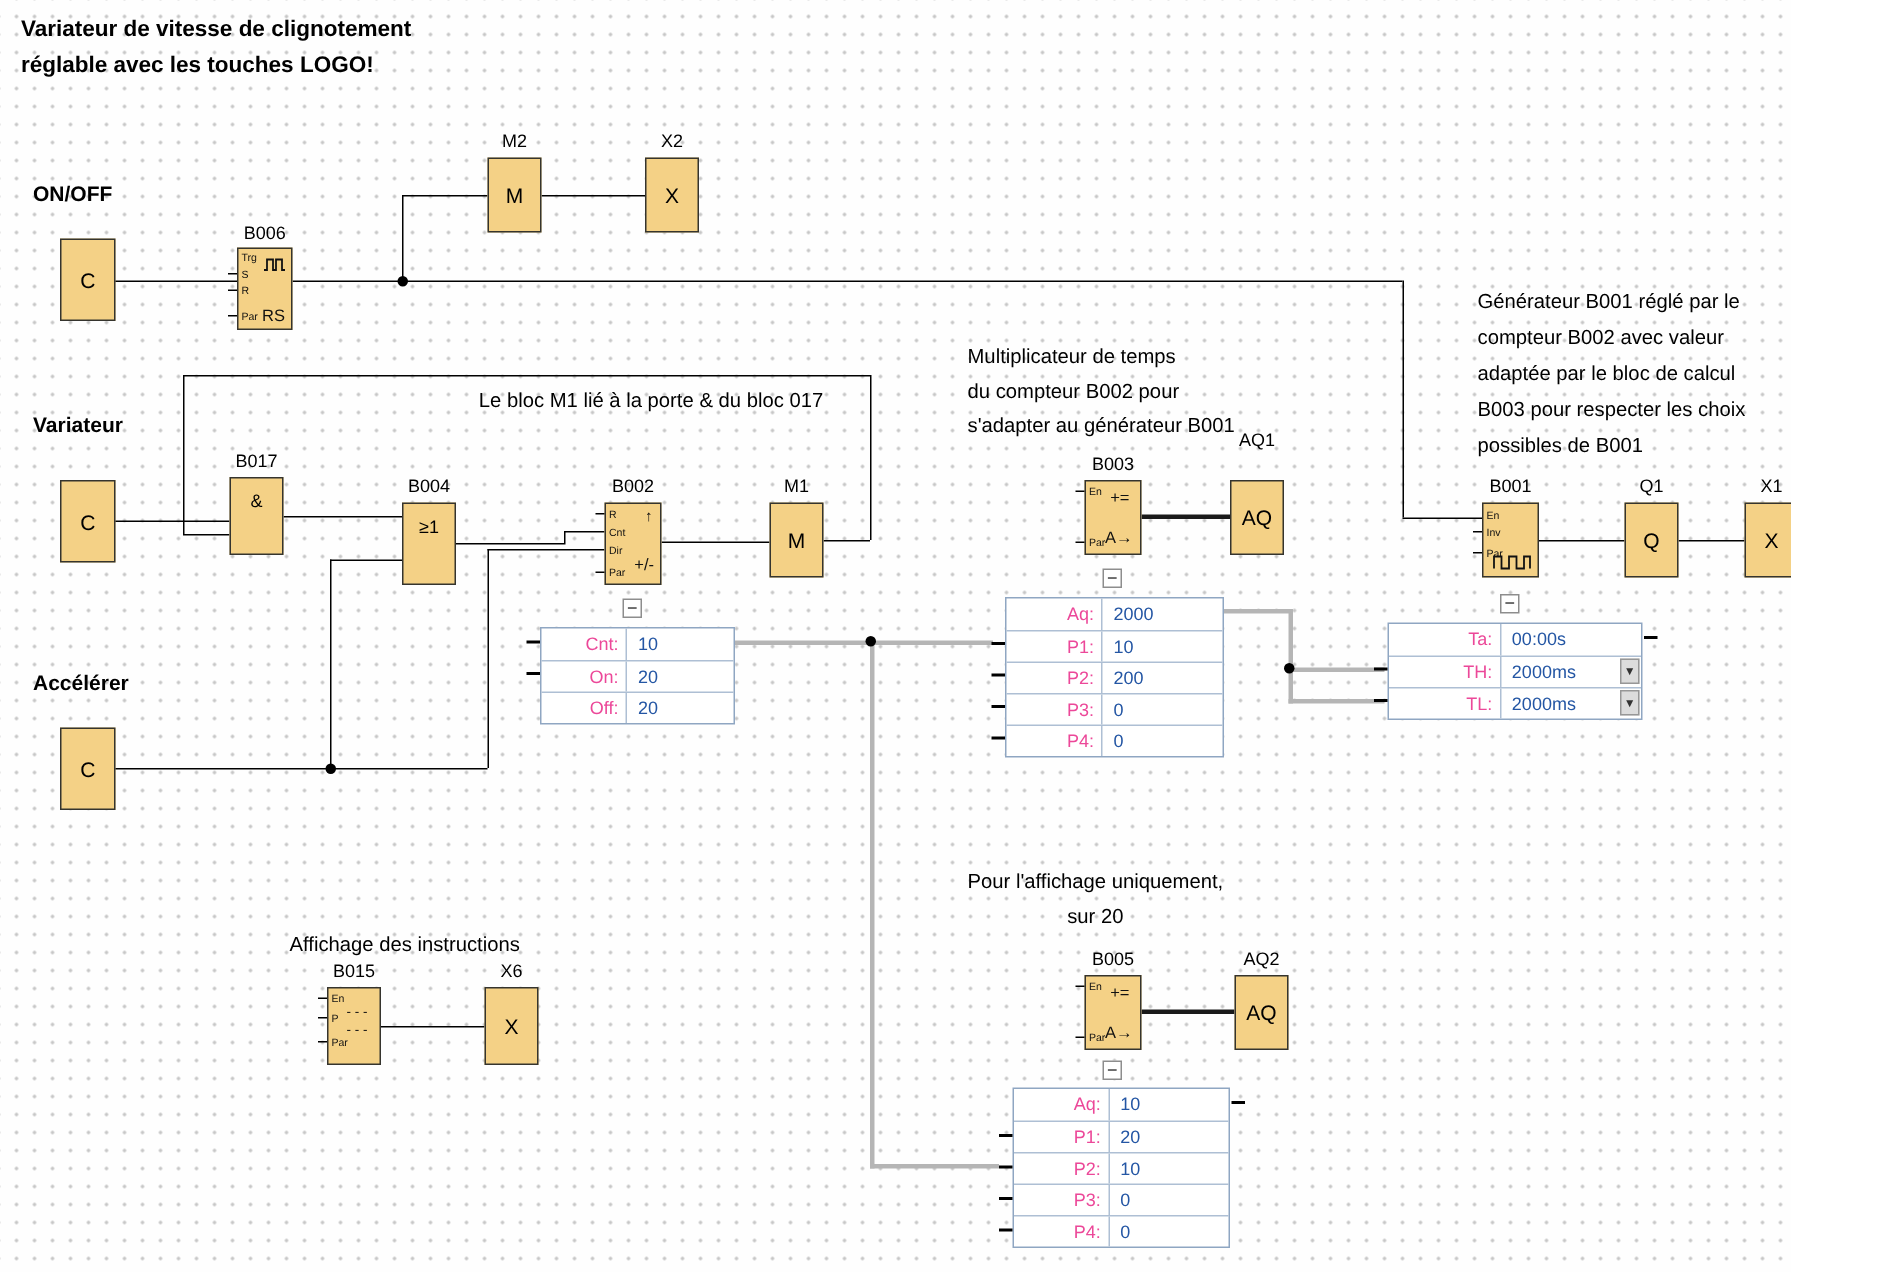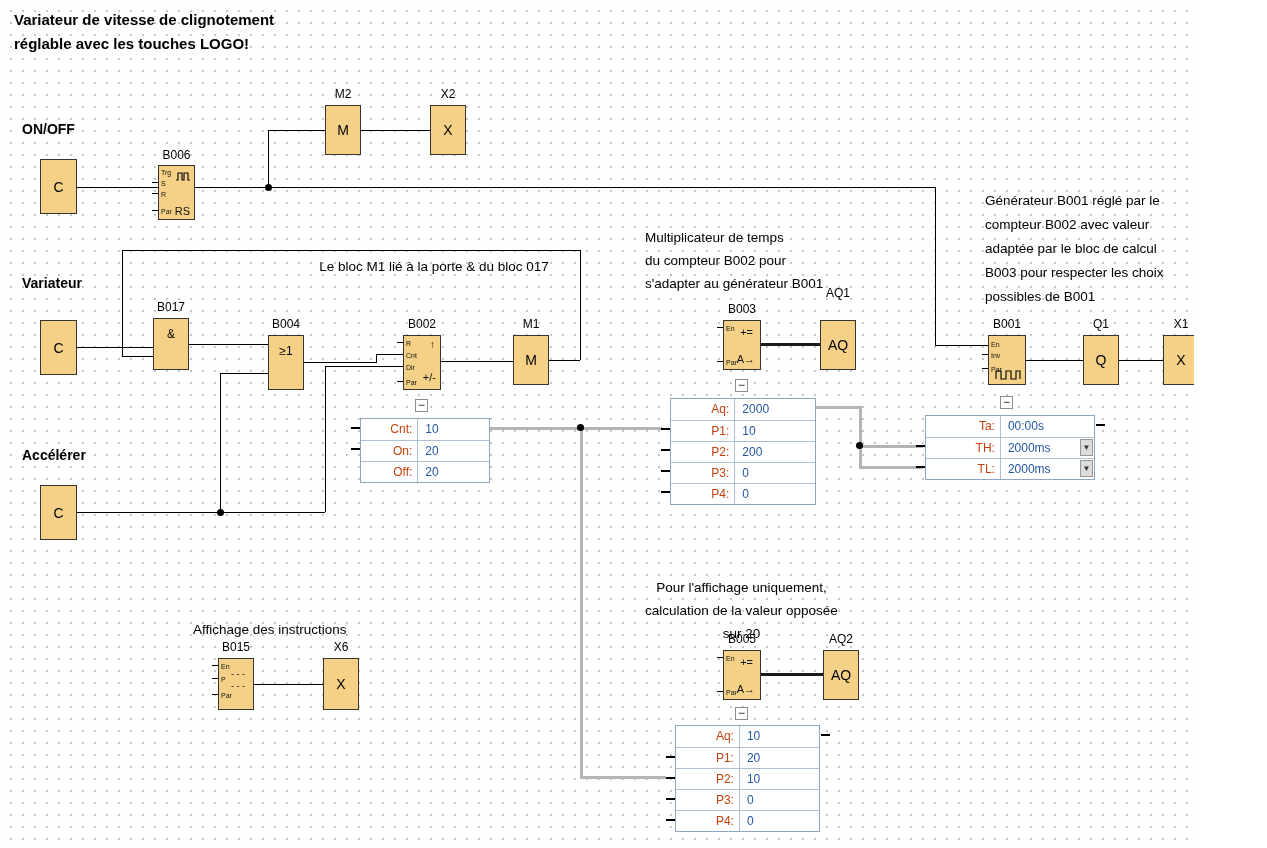--- a/index.html
+++ b/index.html
@@ -24,21 +24,21 @@
   .wv{position:absolute;width:1px;background:#000;}
   .wh3{position:absolute;height:3px;background:#1a1a1a;}
   .gh{position:absolute;height:3px;background:#b5b5b5;}
   .gv{position:absolute;width:3px;background:#b5b5b5;}
   .dot{position:absolute;width:7px;height:7px;border-radius:50%;background:#000;}
   .stub{position:absolute;width:9px;height:2px;background:#000;}
   .pstub{position:absolute;width:6px;height:1px;background:#000;}
   .ptable{position:absolute;background:#fff;border:1px solid #8fa6c2;box-sizing:border-box;}
   .prow{display:flex;height:21px;box-sizing:border-box;}
   .prow + .prow{border-top:1px solid #aebfd4;}
-  .plab{width:44%;text-align:right;padding-right:5px;font-size:12px;line-height:20px;color:#c2410c;box-sizing:border-box;}
+  .plab{width:44%;text-align:right;padding-right:5px;font-size:12px;line-height:20px;color:#ec4899;box-sizing:border-box;}
   .pval{flex:1;border-left:1px solid #aebfd4;padding-left:7px;font-size:12px;line-height:20px;color:#2456a4;display:flex;box-sizing:border-box;}
   .ddbtn{width:13px;height:17px;margin:1px 1px 0 auto;background:#dcdcdc;border:1px solid #979797;font-size:8px;line-height:16px;text-align:center;color:#333;box-sizing:border-box;}
   .minus{position:absolute;width:13px;height:13px;background:#fff;border:1px solid #8d8d8d;font-size:12px;line-height:10px;text-align:center;color:#222;box-sizing:border-box;}
   .note{position:absolute;font-size:13.5px;line-height:23px;}
 </style>
 </head>
 <body>
 
 <div class="canvas">
 
@@ -363,18 +363,17 @@
   </div>
   <div class="note" style="left:985px;top:189px;line-height:24px;">
     <div>Générateur B001 réglé par le</div>
     <div>compteur B002 avec valeur</div>
     <div>adaptée par le bloc de calcul</div>
     <div>B003 pour respecter les choix</div>
     <div>possibles de B001</div>
   </div>
   <div class="note" style="left:645px;top:576px;text-align:center;">
     <div>Pour l'affichage uniquement,</div>
-    <div>calculation de la valeur opposée</div>
     <div>sur 20</div>
   </div>
   <div class="note" style="left:193px;top:618px;">Affichage des instructions</div>
 
 </div>
 
 </body></html>

